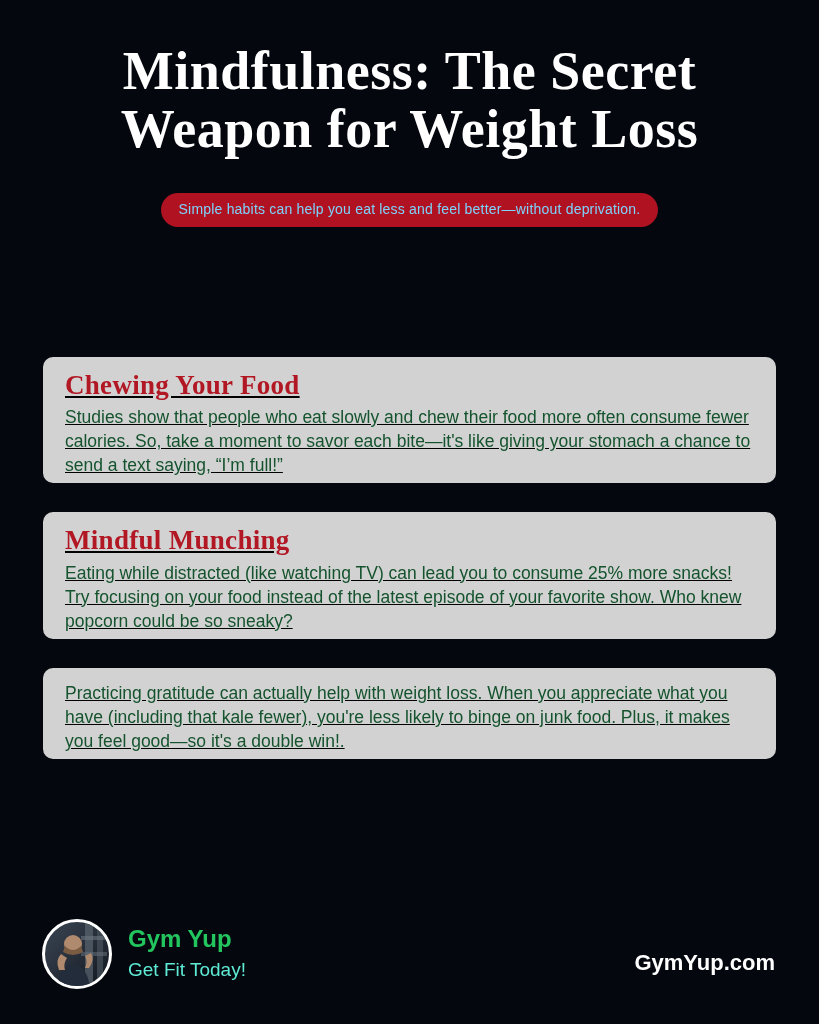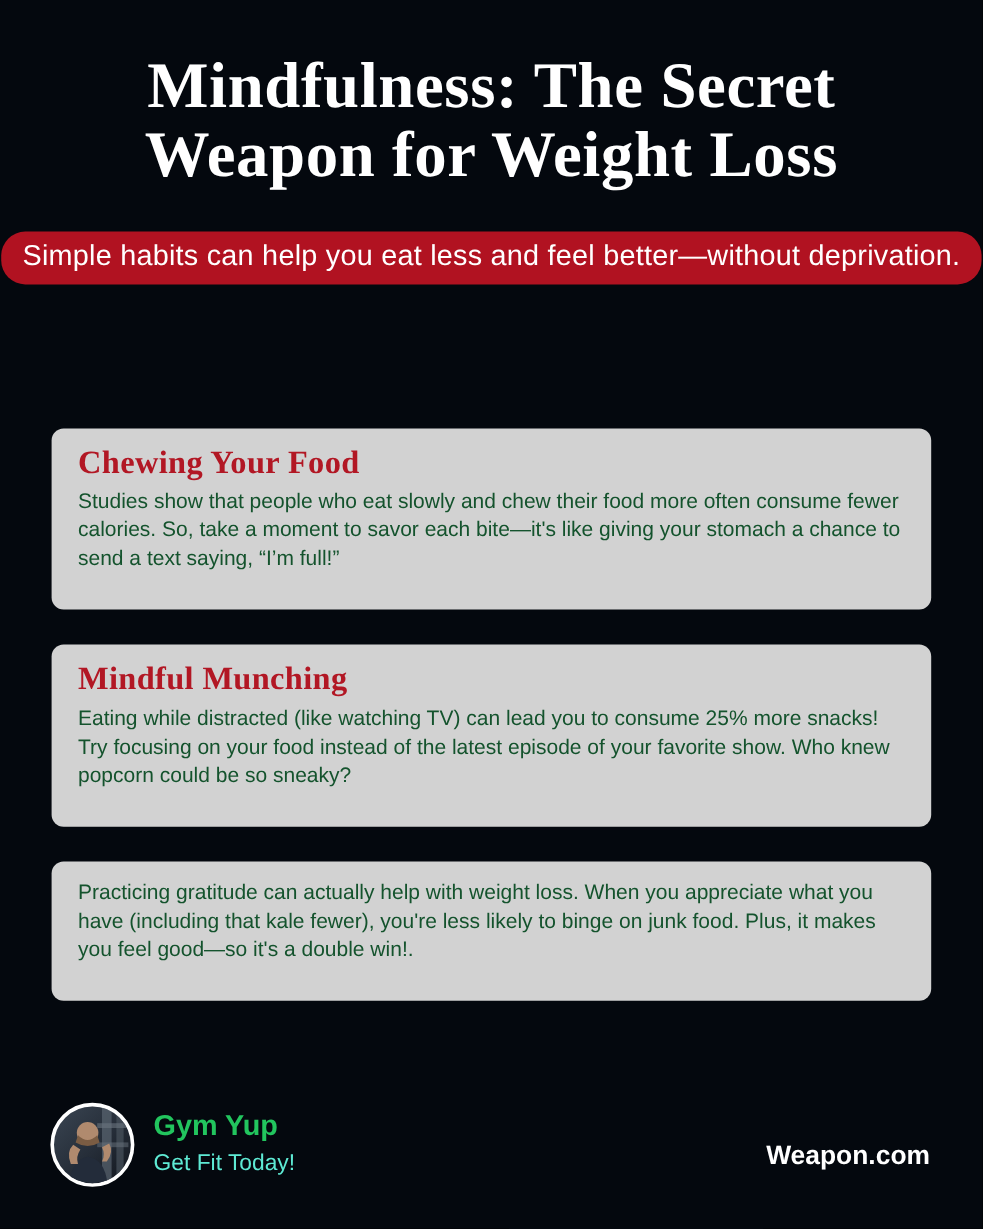--- a/index.html
+++ b/index.html
@@ -25,39 +25,40 @@
     font-weight: bold;
     color: #ffffff;
     font-size: 54px;
     line-height: 1.08;
     letter-spacing: 0.5px;
   }
   .subtitle-banner {
     display: inline-block;
     margin-top: 16px;
     background: #b11221;
-    color: #ffffff;
-    font-size: 24px;
+    color: #7dd3fc;
+    font-size: 14px;
     line-height: 1;
     padding: 9px 18px 11px 18px;
     border-radius: 20px;
     letter-spacing: 0.2px;
   }
   
   .cards {
     position: absolute;
     top: 357px;
     left: 43px;
     right: 43px;
   }
   .card {
     background: #d2d2d2;
     border-radius: 10px;
-    padding: 13px 22px 31px 22px;
+    padding: 13px 22px 6px 22px;
     margin-bottom: 29px;
+    text-decoration: underline;
   }
   .card-heading {
     font-family: "Liberation Serif", "DejaVu Serif", serif;
     font-weight: bold;
     color: #b21724;
     font-size: 27px;
     line-height: 1.15;
     margin-bottom: 4px;
     letter-spacing: 0.3px;
   }
@@ -160,16 +161,16 @@
           <path d="M12 70 q2 -26 16 -28 q16 2 17 28 Z" fill="#232c3a"></path>
           <path d="M14 48 q-4 -10 2 -16 l6 4 q-4 6 -2 12 Z" fill="#b08a6e"></path>
           <path d="M44 46 q6 -8 2 -15 l-6 3 q3 6 0 12 Z" fill="#b08a6e"></path>
         </svg>
       </div>
       <div class="brand-text">
         <div class="brand-name">Gym Yup</div>
         <div class="brand-tagline">Get Fit Today!</div>
       </div>
     </div>
-    <div class="website">Weapon.com</div>
+    <div class="website">GymYup.com</div>
   </div>
 
 </div>
 
 </body></html>

